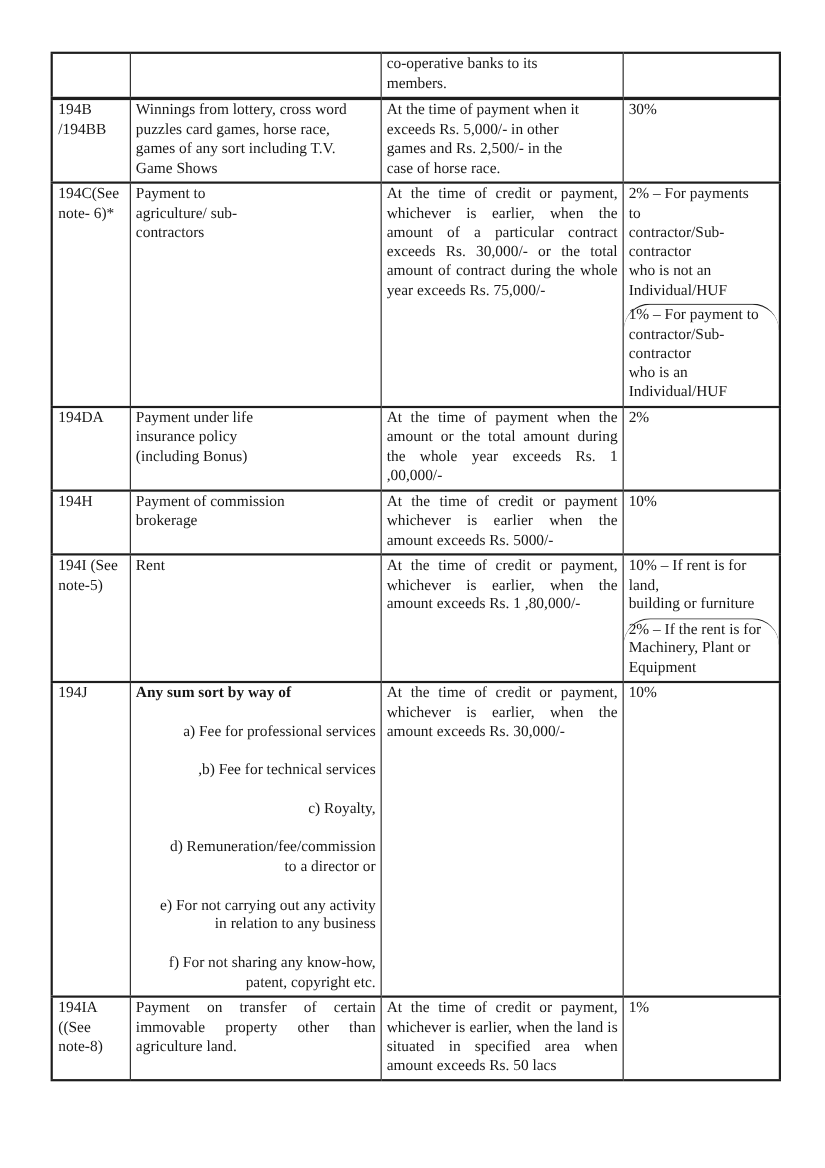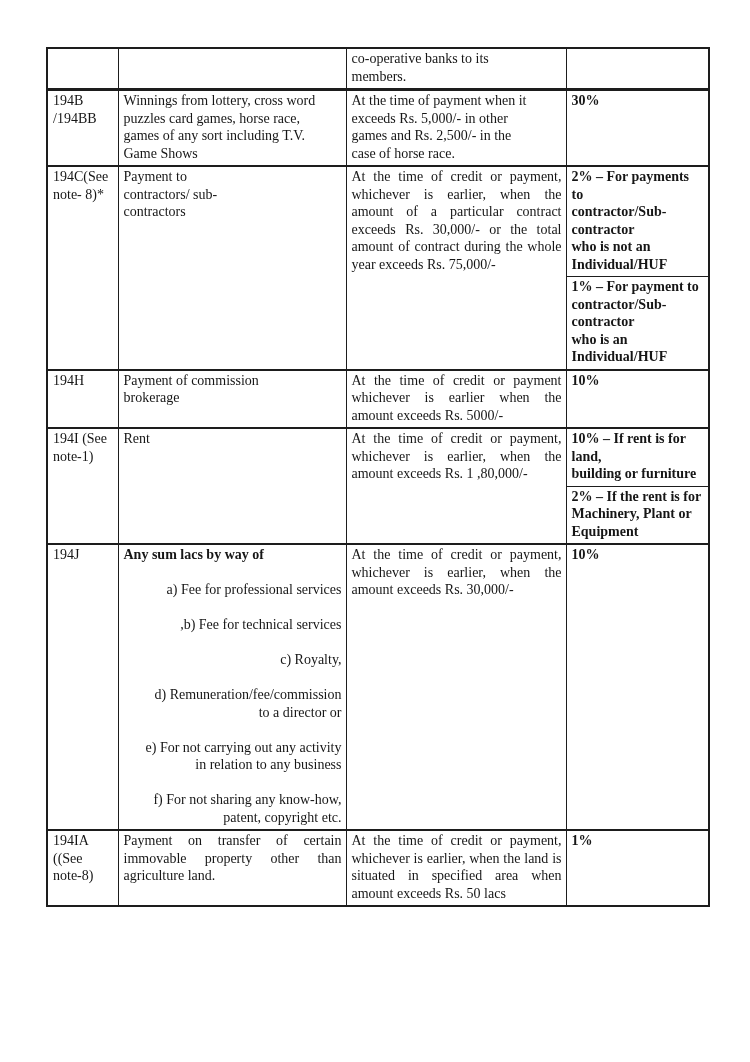--- a/index.html
+++ b/index.html
@@ -32,22 +32,22 @@
     border: 1.5px solid #1d1d1d;
     border-top-width: 2px;
     border-bottom-width: 2px;
     vertical-align: top;
     padding: 1px 4px 3px 5px;
   }
   tr.r1 td { border-top-width: 3.5px; }
   .pre { white-space: pre-line; }
   .just { text-align: justify; }
   td.c-rate { padding: 0; }
-  .rate-sub { padding: 1px 4px 3px 5px; white-space: pre-line; font-weight: bold; }
-  .rate-sub + .rate-sub { border-top: 1.5px solid #1d1d1d; }
+  .rate-sub { padding: 1px 4px 3px 5px; white-space: pre-line; }
+  .rate-sub + .rate-sub { border-top: 1.5px solid #1d1d1d; border-radius: 24px; }
   .bold-head { font-weight: bold; margin-bottom: 17.5px; }
   .items { white-space: pre-line; text-align: right; }
 </style>
 </head>
 <body>
 
 <div class="page">
   <table class="tds-table">
     <colgroup>
       <col style="width:71px">
@@ -78,71 +78,81 @@
 exceeds Rs. 5,000/- in other
 games and Rs. 2,500/- in the
 case of horse race.</td>
         <td class="c-rate">
           <div class="rate-sub">30%</div>
         </td>
       </tr>
 
       <tr class="r2">
         <td class="c-section pre">194C(See
-note- 8)*</td>
+note- 6)*</td>
         <td class="c-nature pre">Payment to
-contractors/ sub-
+agriculture/ sub-
 contractors</td>
         <td class="c-when just">At the time of credit or payment, whichever is earlier, when the amount of a particular contract exceeds Rs. 30,000/- or the total amount of contract during the whole year exceeds Rs. 75,000/-</td>
         <td class="c-rate">
           <div class="rate-sub">2% – For payments
 to
 contractor/Sub-
 contractor
 who is not an
 Individual/HUF</div>
           <div class="rate-sub">1% – For payment to
 contractor/Sub-
 contractor
 who is an
 Individual/HUF</div>
         </td>
       </tr>
 
 
+      <tr class="r4">
+        <td class="c-section pre">194DA</td>
+        <td class="c-nature pre">Payment under life
+insurance policy
+(including Bonus)</td>
+        <td class="c-when just">At the time of payment when the amount or the total amount during the whole year exceeds Rs. 1 ,00,000/-</td>
+        <td class="c-rate">
+          <div class="rate-sub">2%</div>
+        </td>
+      </tr>
 
       <tr class="r5">
         <td class="c-section pre">194H</td>
         <td class="c-nature pre">Payment of commission
 brokerage</td>
         <td class="c-when just">At the time of credit or payment whichever is earlier when the amount exceeds Rs. 5000/-</td>
         <td class="c-rate">
           <div class="rate-sub">10%</div>
         </td>
       </tr>
 
       <tr class="r6">
         <td class="c-section pre">194I (See
-note-1)</td>
+note-5)</td>
         <td class="c-nature pre">Rent</td>
         <td class="c-when just">At the time of credit or payment, whichever is earlier, when the amount exceeds Rs. 1 ,80,000/-</td>
         <td class="c-rate">
           <div class="rate-sub">10% – If rent is for
 land,
 building or furniture</div>
           <div class="rate-sub">2% – If the rent is for
 Machinery, Plant or
 Equipment</div>
         </td>
       </tr>
 
       <tr class="r7">
         <td class="c-section pre">194J</td>
         <td class="c-nature">
-          <div class="bold-head">Any sum lacs by way of</div>
+          <div class="bold-head">Any sum sort by way of</div>
           <div class="items">a) Fee for professional services
 
 ,b) Fee for technical services
 
 c) Royalty,
 
 d) Remuneration/fee/commission
 to a director or
 
 e) For not carrying out any activity

